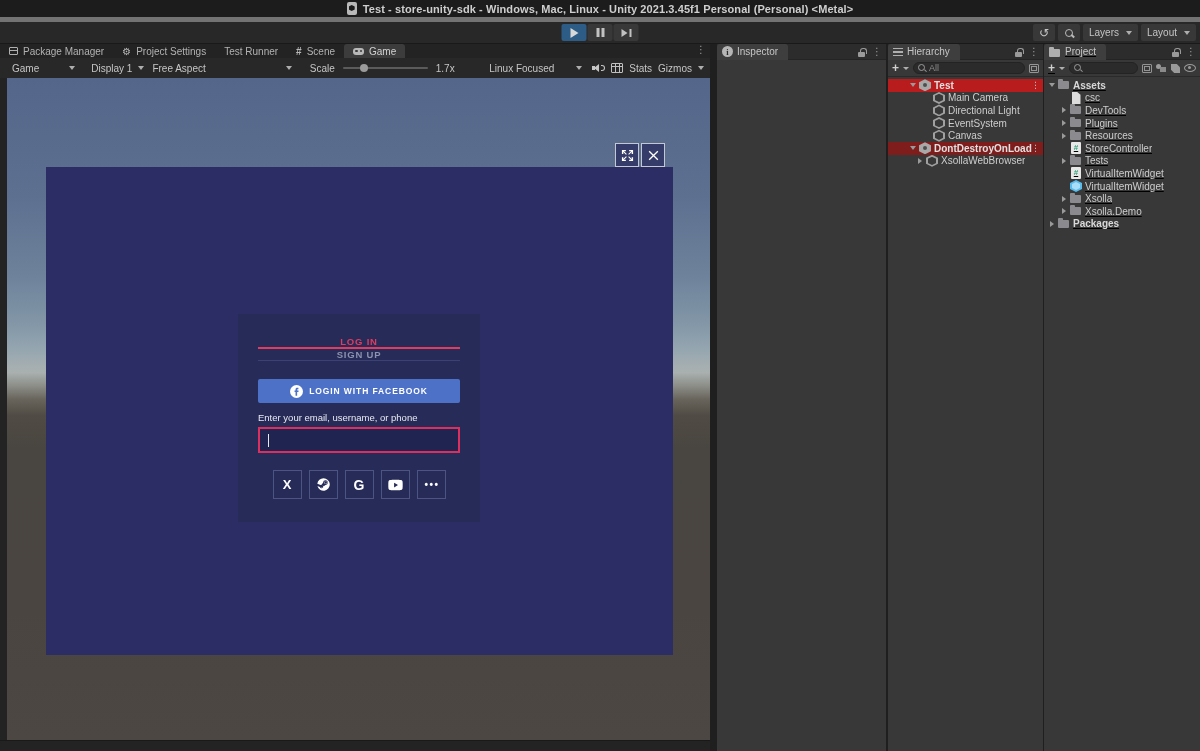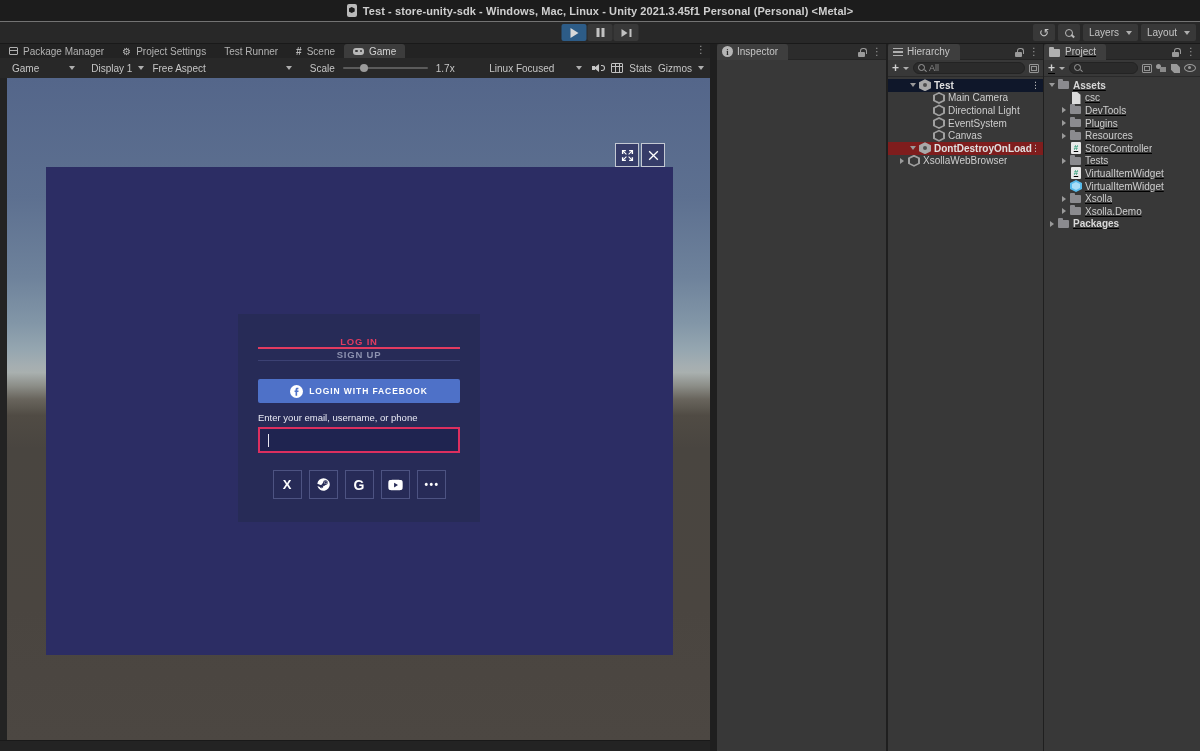--- a/index.html
+++ b/index.html
@@ -1,20 +1,20 @@
 <!DOCTYPE html>
 <html><head>
 <meta charset="utf-8">
 <style>
   *{box-sizing:border-box;margin:0;padding:0;font-family:"Liberation Sans","DejaVu Sans",sans-serif;}
   html,body{width:1200px;height:751px;overflow:hidden;background:#282828;}
   .window{position:relative;width:1200px;height:751px;user-select:none;}
 
   
-  .titlebar{height:22px;background:#1c1c1c;border-bottom:1px solid #737373;display:flex;align-items:center;justify-content:center;gap:6px;}
+  .titlebar{height:22px;background:#1c1c1c;border-bottom:5px solid #737373;display:flex;align-items:center;justify-content:center;gap:6px;}
   .doc-icon{width:10px;height:13px;background:#b9b9b9;border-radius:2px;position:relative;flex:none;}
   .doc-icon::after{content:"";position:absolute;left:2px;top:3px;width:6px;height:6px;background:#1c1c1c;clip-path:polygon(50% 0,100% 25%,100% 75%,50% 100%,0 75%,0 25%);}
   .title-text{font-size:11px;font-weight:700;color:#cfcfcf;letter-spacing:.1px;}
 
   
   .toolbar{height:22px;background:#282828;border-bottom:1px solid #191919;position:relative;}
   .play-group{position:absolute;left:50%;top:2px;transform:translateX(-50%);display:flex;gap:1px;}
   .tb-btn{width:25px;height:17px;background:#383838;border-radius:2px;display:flex;align-items:center;justify-content:center;gap:2px;}
   .tb-btn.active{background:#2d5c87;}
   .tri-play{width:0;height:0;border-left:8px solid #d8d8d8;border-top:5px solid transparent;border-bottom:5px solid transparent;}
@@ -122,21 +122,21 @@
   .icon-typesearch::after{content:"";position:absolute;left:4px;top:4px;width:6px;height:5px;background:#8a8a8a;}
   .icon-tag{width:9px;height:9px;background:#9a9a9a;clip-path:polygon(0 35%,35% 0,100% 0,100% 65%,65% 100%,0 100%);position:relative;flex:none;transform:rotate(90deg);}
   .icon-eye{position:relative;width:12px;height:8px;flex:none;}
   .icon-eye::before{content:"";position:absolute;inset:0;border:1.2px solid #9a9a9a;border-radius:50%;}
   .icon-eye::after{content:"";position:absolute;left:4px;top:2px;width:3px;height:3px;border-radius:50%;background:#9a9a9a;}
 
   
   .tree{padding-top:2px;font-size:10px;color:#cdcdcd;}
   .trow{height:12.6px;display:flex;align-items:center;position:relative;white-space:nowrap;}
   .trow .lbl{overflow:hidden;text-overflow:ellipsis;}
-  .kind-scene{background:#0f172a;align-items:center;}
+  .kind-scene{background:#b91c1c;align-items:center;}
   .kind-scene .lbl,.kind-scene-hl .lbl{font-weight:600;color:#e0e0e0;}
   .kind-scene-hl{background:#7f1d1d;}
   .arrow{width:10px;flex:none;display:flex;justify-content:center;align-items:center;}
   .arrow.open::before{content:"";width:0;height:0;border-top:4px solid #9a9a9a;border-left:3.5px solid transparent;border-right:3.5px solid transparent;}
   .arrow.closed::before{content:"";width:0;height:0;border-left:4px solid #9a9a9a;border-top:3.5px solid transparent;border-bottom:3.5px solid transparent;}
   .arrow.none{visibility:hidden;}
   .ricon{width:12px;height:12px;margin:0 3px 0 1px;position:relative;flex:none;}
   .i-scene{background:#a8a8a8;clip-path:polygon(50% 0,100% 25%,100% 75%,50% 100%,0 75%,0 25%);}
   .i-scene::after{content:"";position:absolute;left:4px;top:4px;width:4px;height:4px;border-radius:50%;background:#4e4e4e;}
   .i-go{background:#a0a0a0;clip-path:polygon(50% 0,100% 25%,100% 75%,50% 100%,0 75%,0 25%);}
@@ -144,21 +144,21 @@
   .i-prefab{background:#58bcec;clip-path:polygon(50% 0,100% 25%,100% 75%,50% 100%,0 75%,0 25%);}
   .i-prefab::after{content:"";position:absolute;inset:2px;background:#a8def7;clip-path:polygon(50% 0,100% 25%,100% 75%,50% 100%,0 75%,0 25%);}
   .i-folder::before{content:"";position:absolute;left:0;top:0;width:5px;height:3px;background:#8b8b8f;border-radius:1px 1px 0 0;}
   .i-folder::after{content:"";position:absolute;left:0;top:2px;width:11px;height:8px;background:#8b8b8f;border-radius:1px;}
   .i-file{background:#dcdcdc;width:9px !important;margin:0 4.5px 0 2.5px;clip-path:polygon(0 0,64% 0,100% 24%,100% 100%,0 100%);}
   .i-cs{background:#e8e8e8;width:10px !important;margin:0 4px 0 2px;border-radius:1px;display:flex;align-items:center;justify-content:center;}
   .i-cs::after{content:"#";color:#2e9e78;font-size:8px;font-weight:700;line-height:1;}
   .rkebab{position:absolute;right:3px;color:#bdbdbd;font-size:9px;line-height:1;}
   .h-d0{padding-left:20px;}
   .h-d1{padding-left:34px;}
-  .h-d2{padding-left:9px;}
+  .h-d2{padding-left:27px;}
   .p-d0{padding-left:3px;}
   .p-d1{padding-left:15px;}
   .p-bold .lbl{font-weight:700;color:#d8d8d8;}
 </style>
 </head>
 <body>
 
 <div class="window">
 
   <div class="titlebar">

